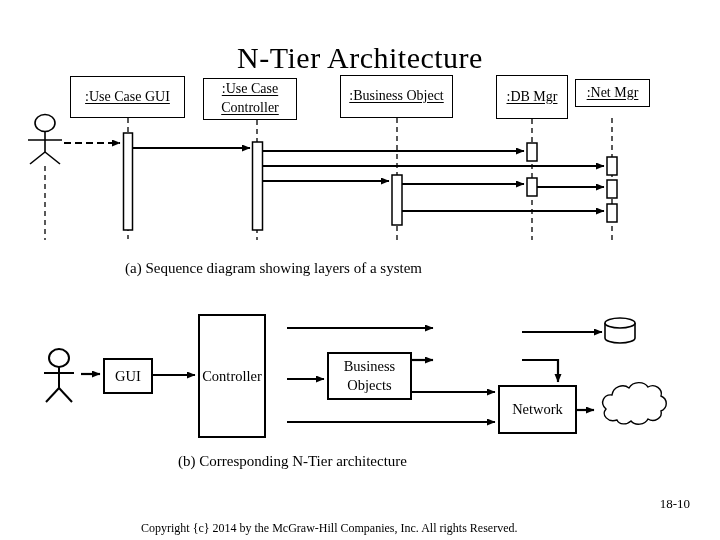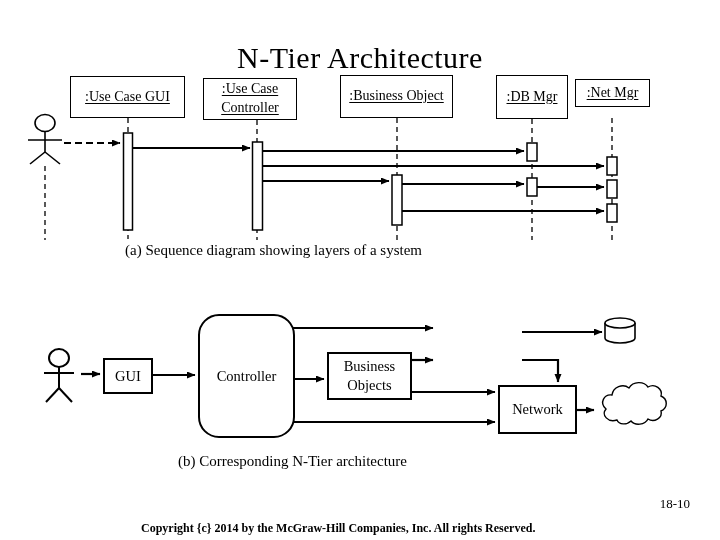--- a/index.html
+++ b/index.html
@@ -18,21 +18,21 @@
     font-size:14px; line-height:1.35; padding:2px 2px;
   }
   .seq-box .lbl { text-decoration:underline; text-underline-offset:2px; }
   .arch-box {
     position:absolute; box-sizing:border-box; border:2px solid #000; background:#fff;
     display:flex; align-items:center; justify-content:center; text-align:center;
     font-size:14.5px; line-height:1.3; padding:1px 3px;
   }
   .caption { font-size:15px; white-space:nowrap; }
   .page-num { font-size:13px; text-align:right; }
-  .copyright { font-size:12px; white-space:nowrap;font-weight:bold; }
+  .copyright { font-size:12px; white-space:nowrap; }
   svg.layer { position:absolute; left:0; top:0; }
 </style>
 </head>
 <body>
 
 <div class="slide">
 
   <svg class="layer" width="720" height="540" viewBox="0 0 720 540">
     <defs>
       <marker id="arw" markerUnits="userSpaceOnUse" markerWidth="9" markerHeight="8" refX="8" refY="3.5" orient="auto">
@@ -134,26 +134,26 @@
   <div class="seq-box" style="left:340px; top:75px; width:113px; height:43px;">
     <span class="lbl">:Business Object</span>
   </div>
   <div class="seq-box" style="left:496px; top:75px; width:72px; height:44px;">
     <span class="lbl">:DB Mgr</span>
   </div>
   <div class="seq-box" style="left:575px; top:79px; width:75px; height:28px;">
     <span class="lbl">:Net Mgr</span>
   </div>
 
-  <div class="abs caption" style="left:125px; top:242px;">(a) Sequence diagram showing layers of a system</div>
+  <div class="abs caption" style="left:125px; top:260px;">(a) Sequence diagram showing layers of a system</div>
 
   <div class="arch-box" style="left:103px; top:358px; width:50px; height:36px;">
     <span>GUI</span>
   </div>
-  <div class="arch-box" style="left:198px; top:314px; width:97px; height:124px;border-radius:21px;">
+  <div class="arch-box" style="left:198px; top:314px; width:68px; height:124px;">
     <span>Controller</span>
   </div>
   <div class="arch-box" style="left:327px; top:352px; width:85px; height:48px;">
     <span>Business Objects</span>
   </div>
   <div class="arch-box" style="left:498px; top:385px; width:79px; height:49px;">
     <span>Network</span>
   </div>
 
   <div class="abs caption" style="left:178px; top:453px;">(b) Corresponding N-Tier architecture</div>

